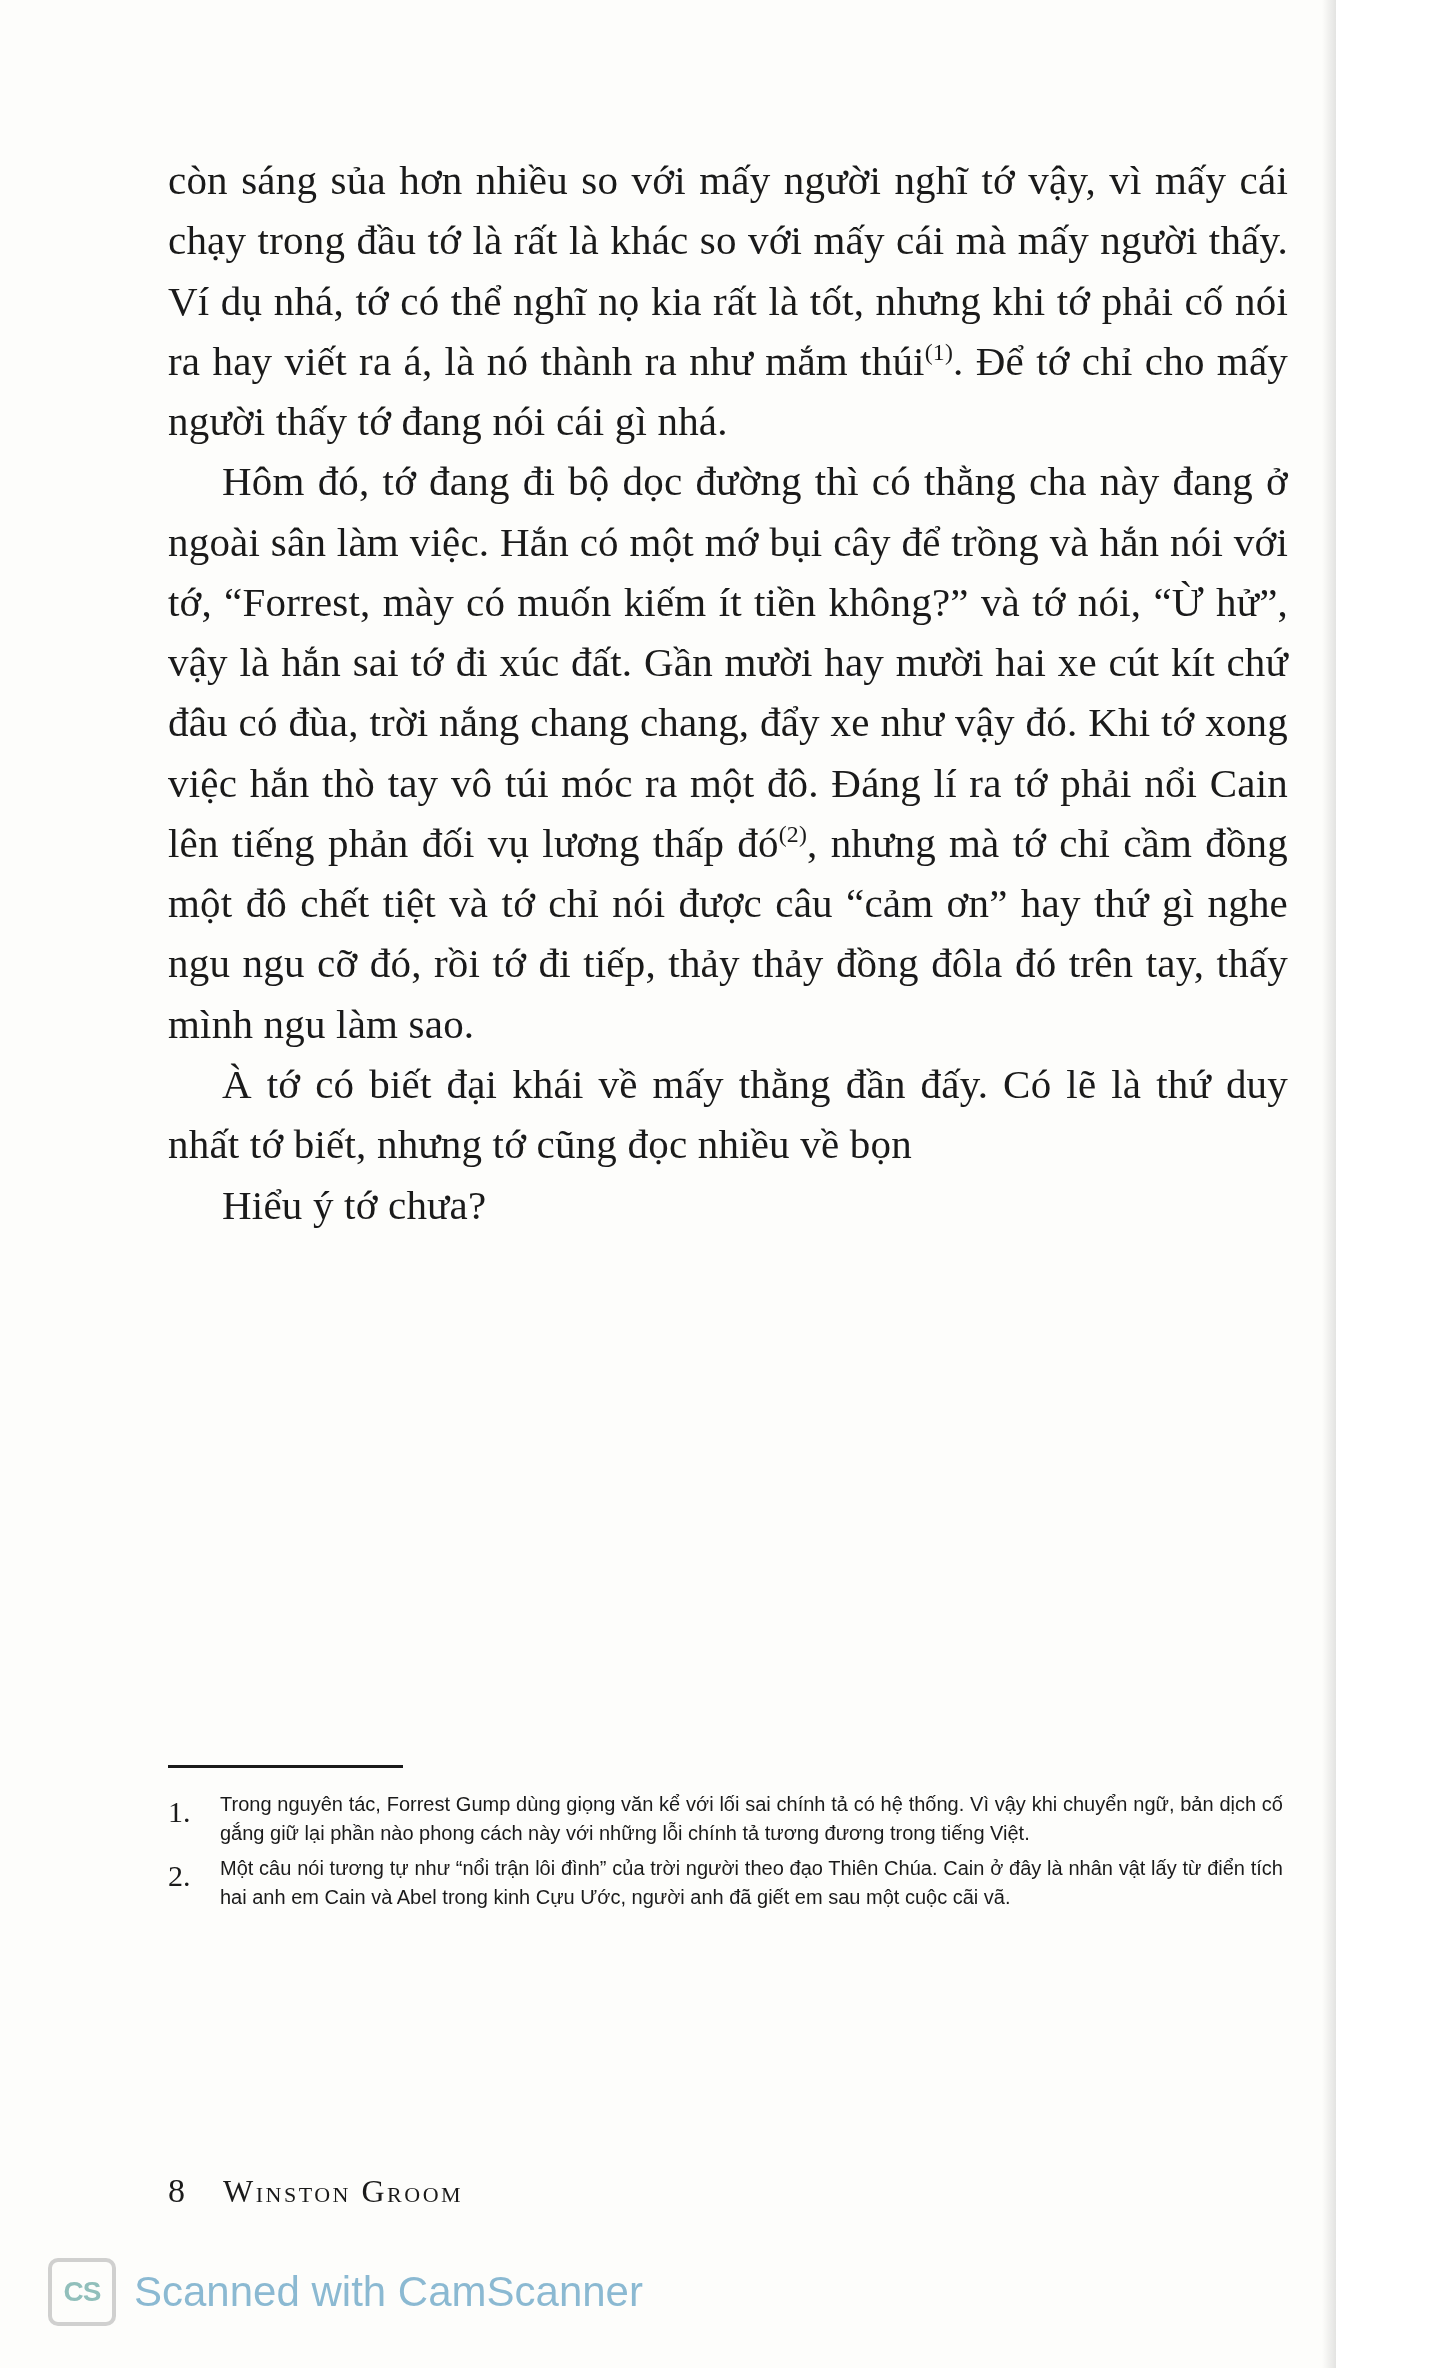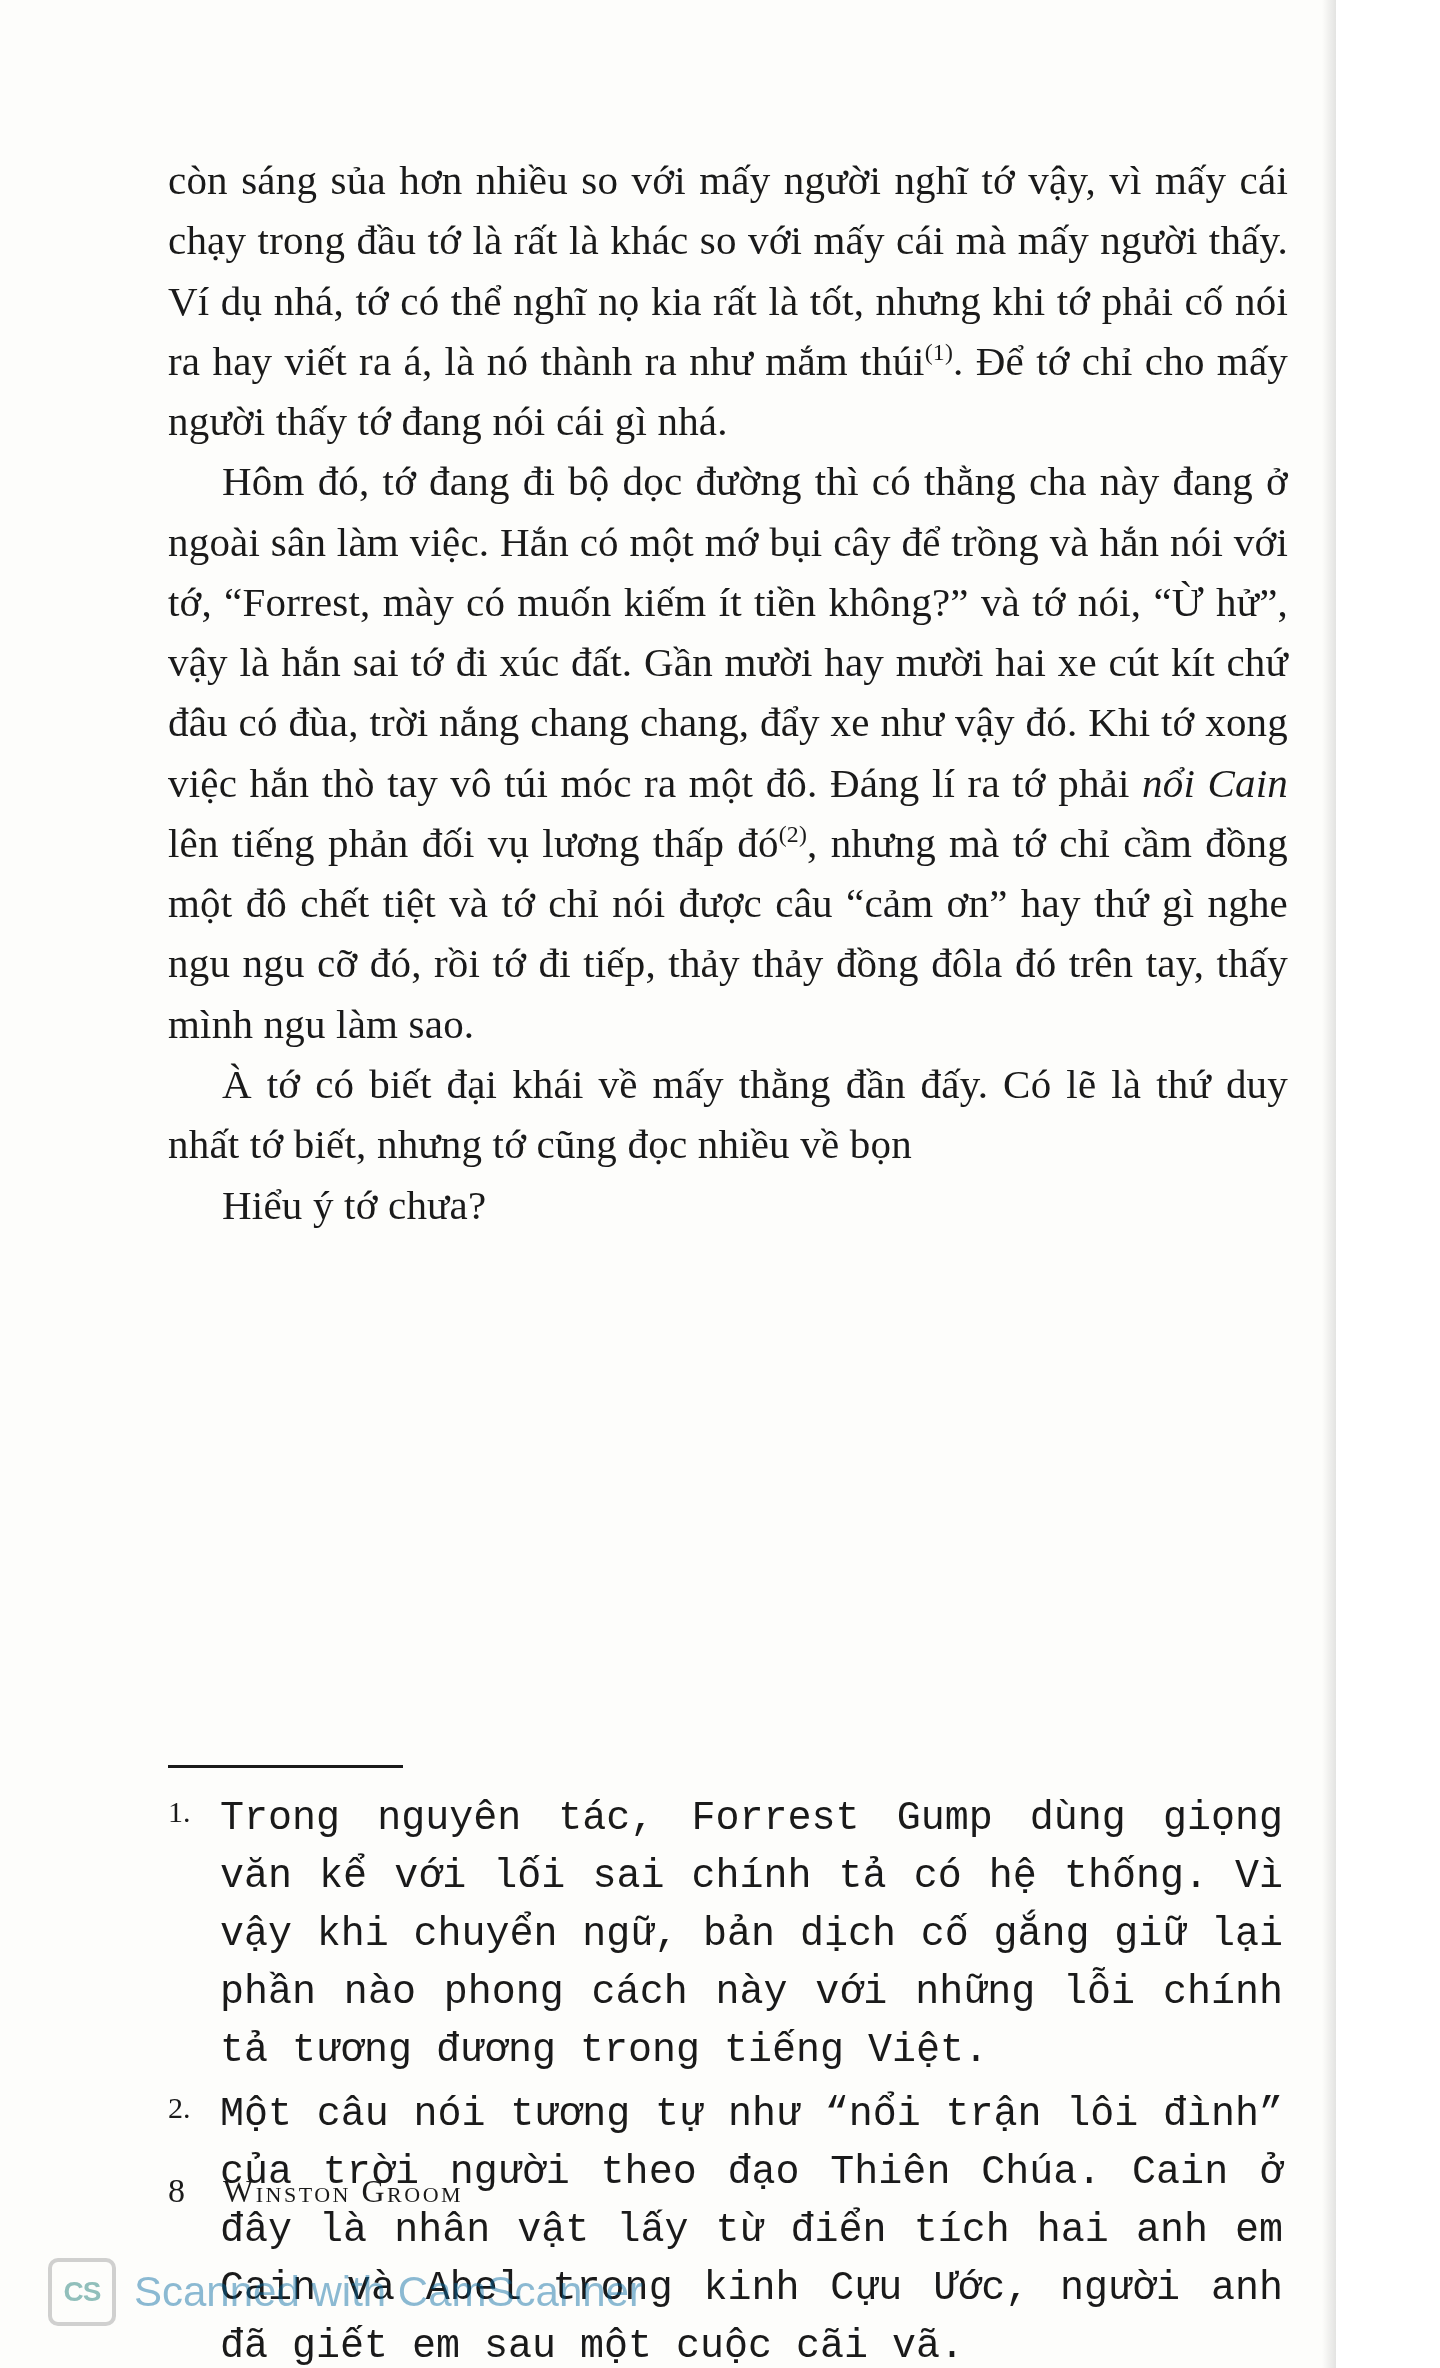--- a/index.html
+++ b/index.html
@@ -42,21 +42,20 @@
   }
   .body-text p + p {
     margin-top: 0;
   }
   sup {
     font-size: 0.58em;
     vertical-align: super;
     line-height: 0;
   }
   .ital {
-    font-style: italic;
   }
   .footnote-rule {
     position: absolute;
     left: 168px;
     top: 1765px;
     width: 235px;
     height: 3px;
     background: #1a1a1a;
   }
   .footnotes {
@@ -72,24 +71,24 @@
   }
   .fn-num {
     width: 52px;
     flex: 0 0 52px;
     font-size: 30px;
     line-height: 1.45;
     font-family: "Liberation Serif", serif;
   }
   .fn-text {
     flex: 1;
-    font-size: 40px;
+    font-size: 20px;
     line-height: 1.45;
     text-align: justify;
-    font-family: Liberation Mono, monospace;
+    font-family: Liberation Sans, sans-serif;
   }
   .footer {
     position: absolute;
     left: 168px;
     top: 2172px;
     display: flex;
     align-items: baseline;
     gap: 30px;
   }
   .page-num {

